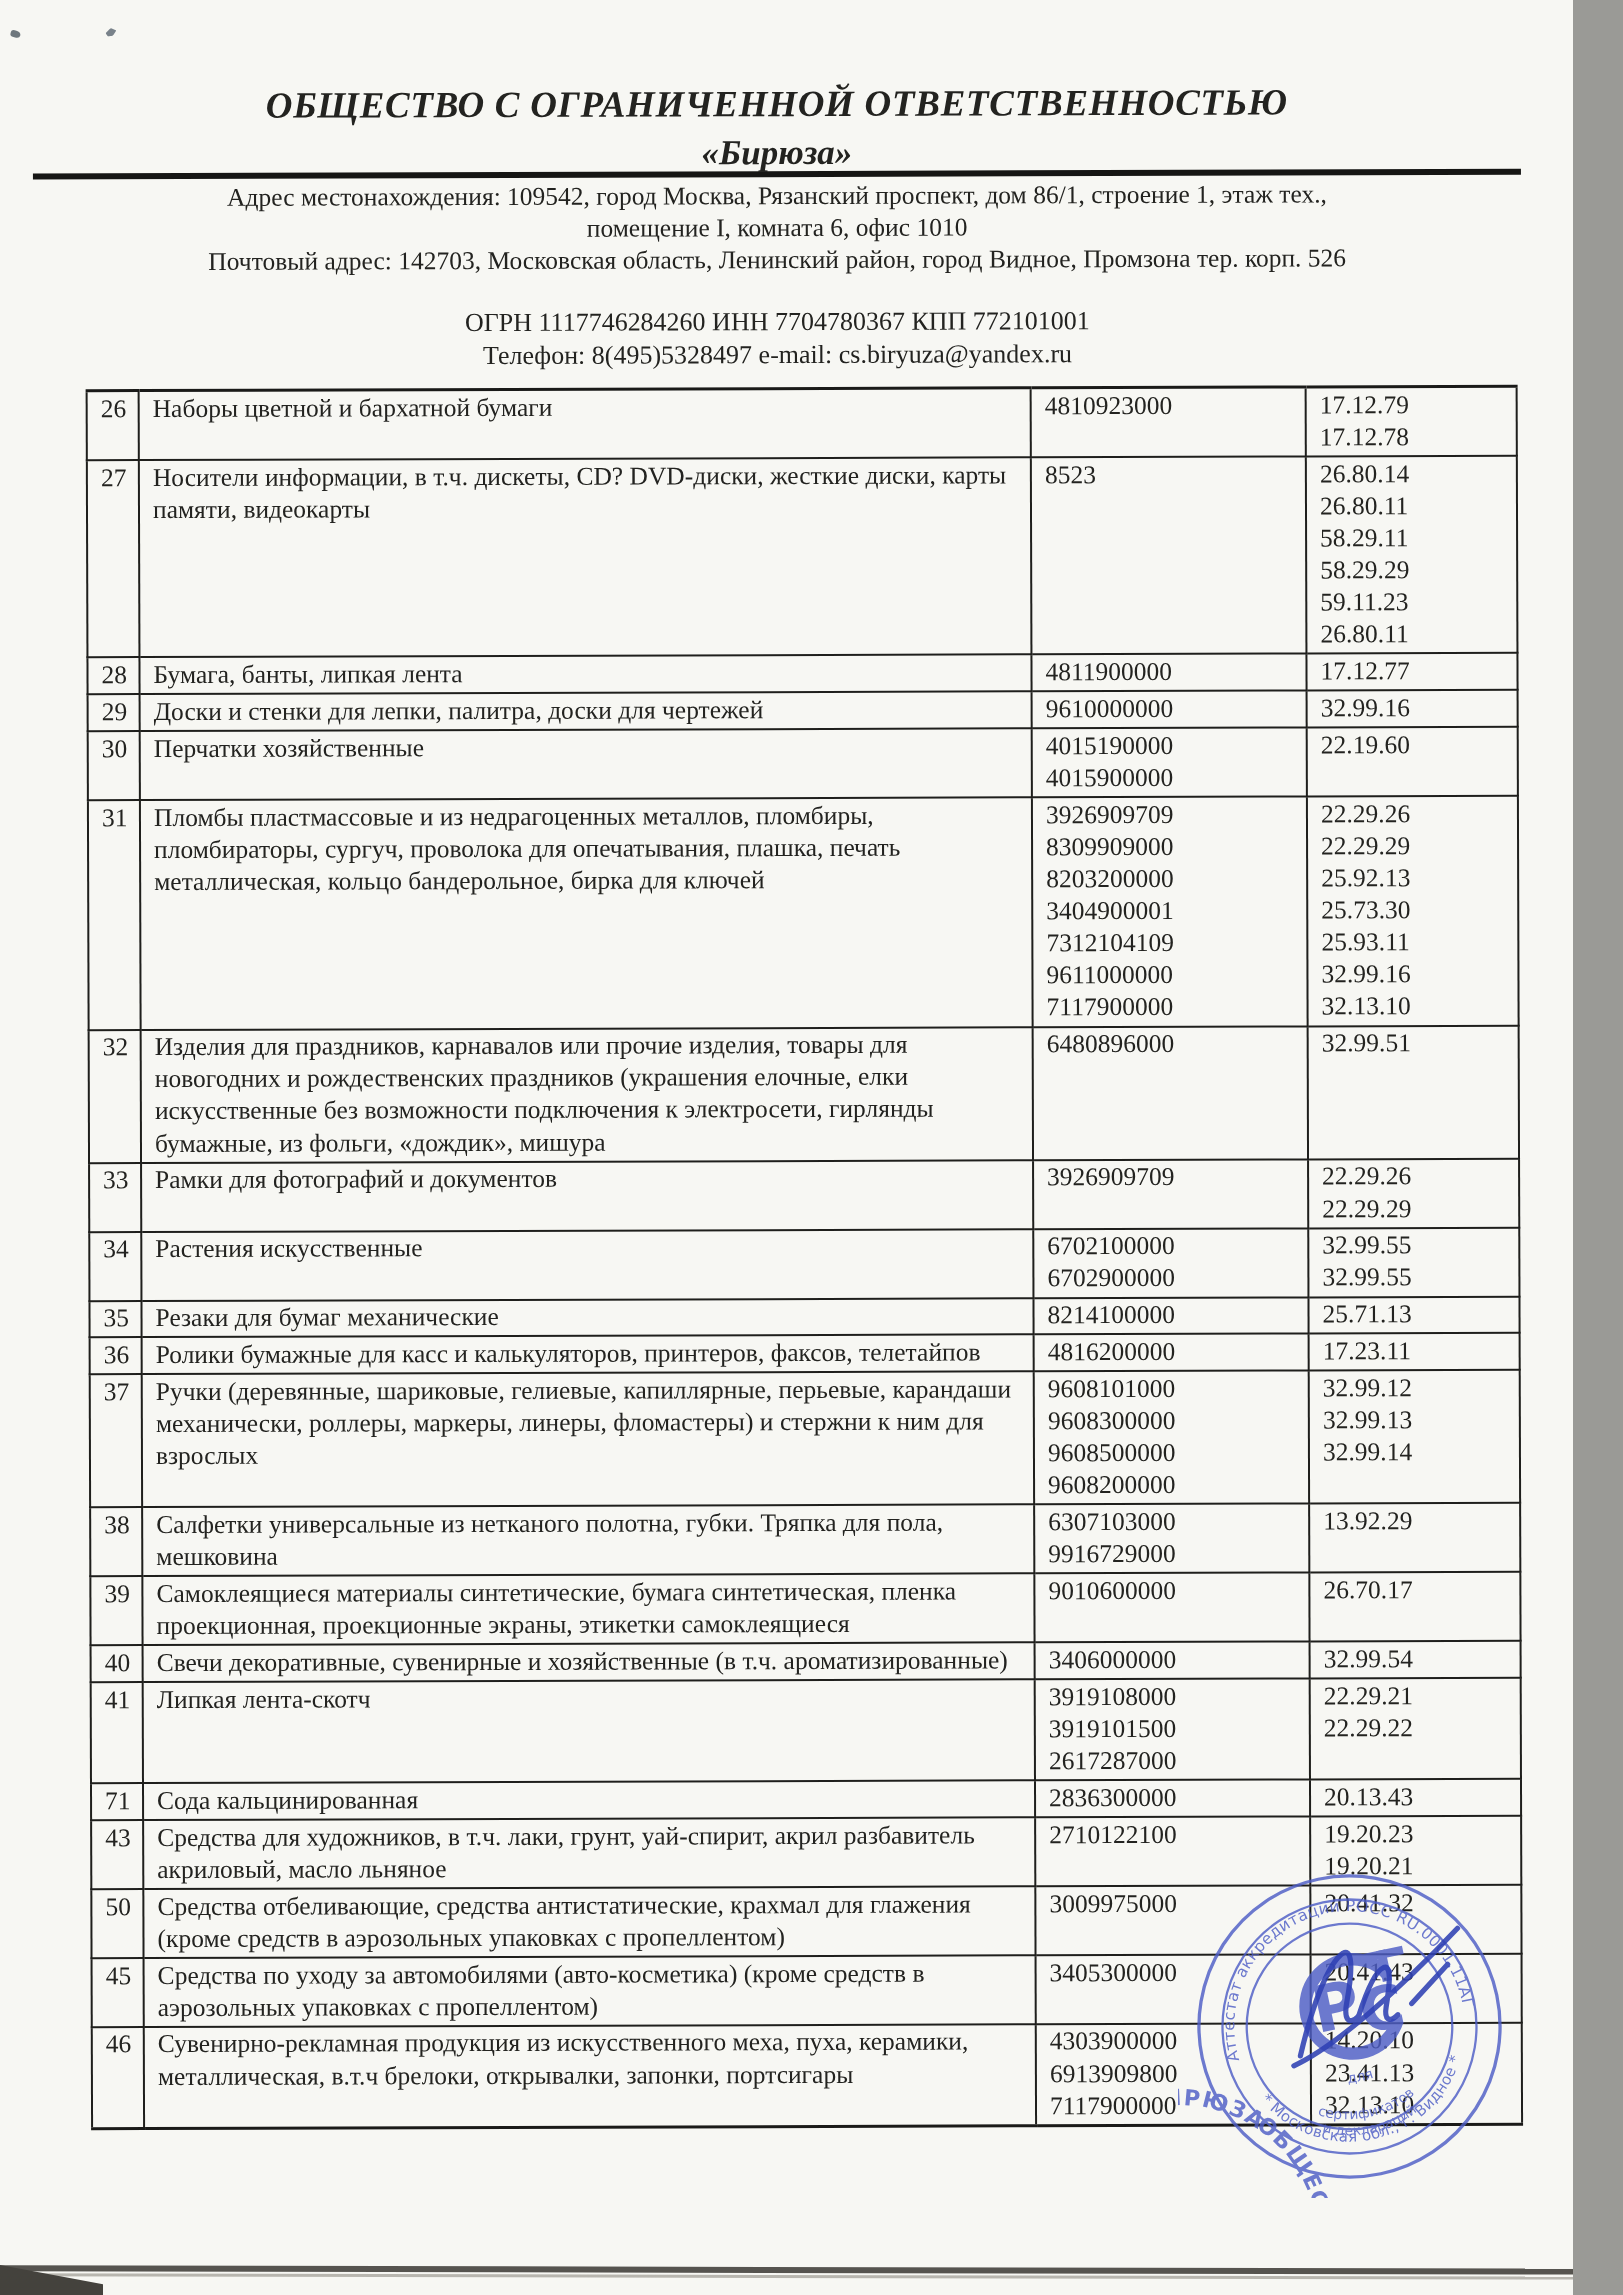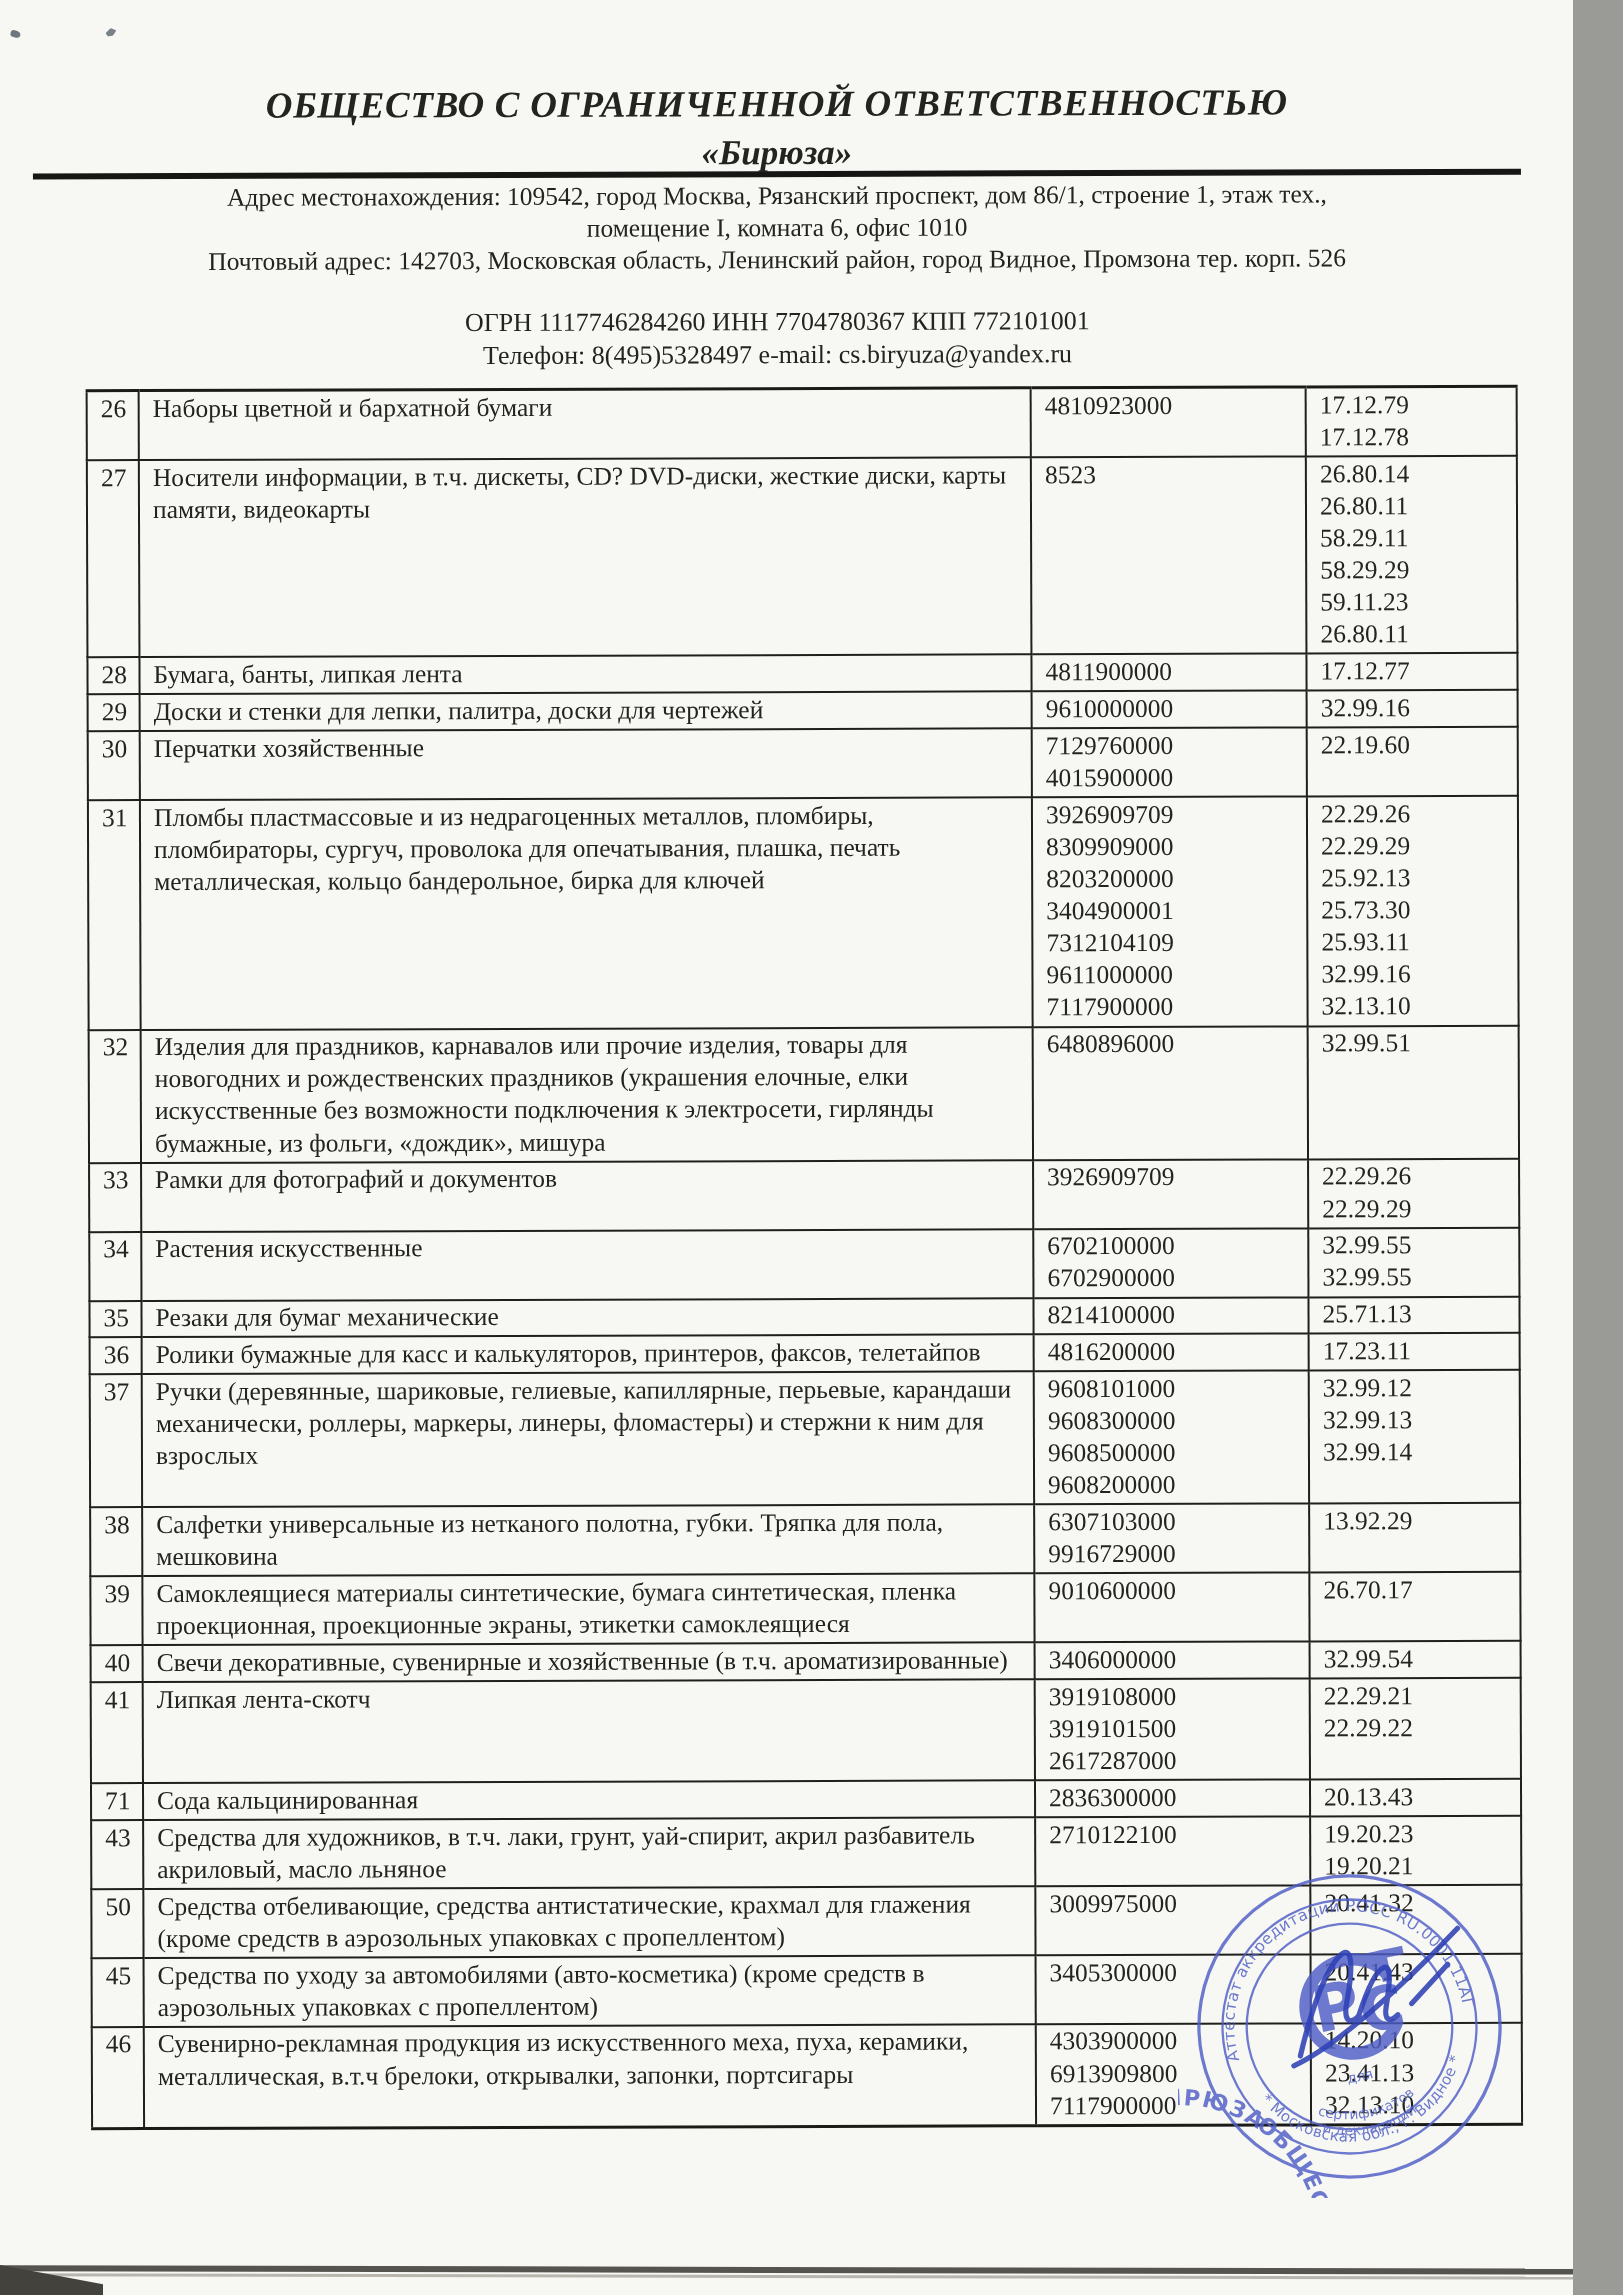--- a/index.html
+++ b/index.html
@@ -114,21 +114,21 @@
               <div class="cline">9610000000</div>
             </td>
             <td>
               <div class="cline">32.99.16</div>
             </td>
           </tr>
           <tr>
             <td class="num">30</td>
             <td>Перчатки хозяйственные</td>
             <td>
-              <div class="cline">7129760000</div>
+              <div class="cline">4015190000</div>
               <div class="cline">4015900000</div>
             </td>
             <td>
               <div class="cline">22.19.60</div>
             </td>
           </tr>
           <tr>
             <td class="num">31</td>
             <td>Пломбы пластмассовые и из недрагоценных металлов, пломбиры, пломбираторы, сургуч, проволока для опечатывания, плашка, печать металлическая, кольцо бандерольное, бирка для ключей</td>
             <td>

